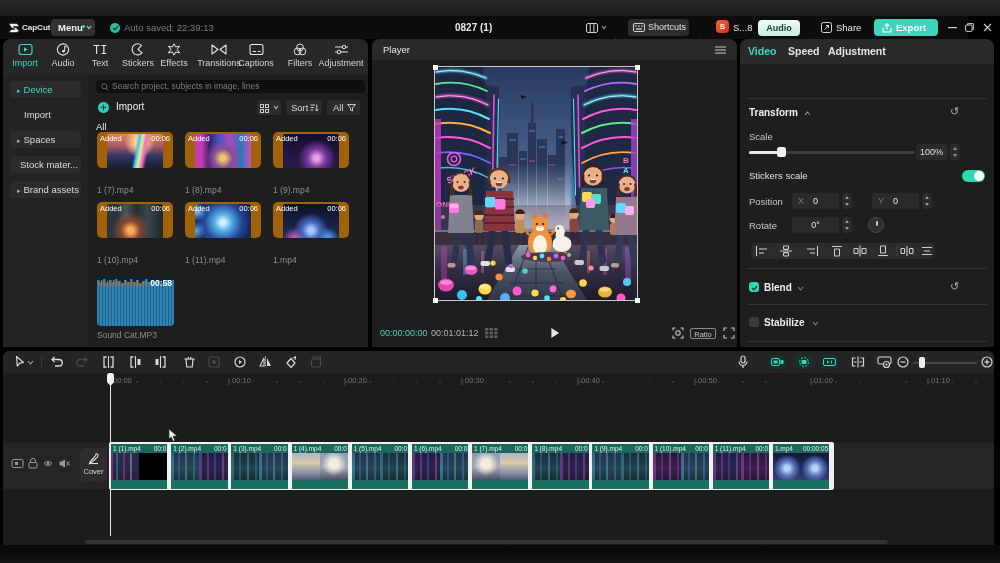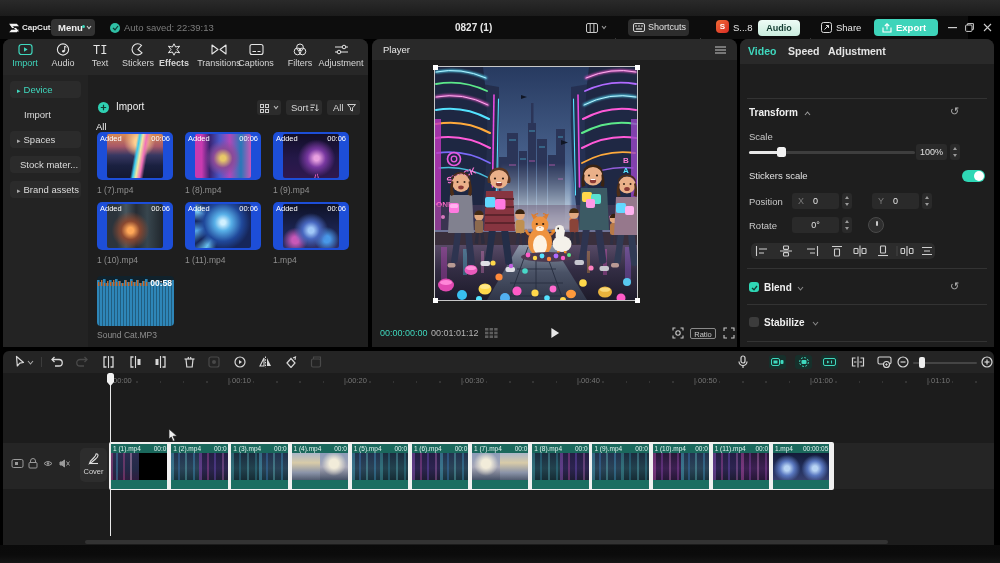--- a/index.html
+++ b/index.html
@@ -15,21 +15,21 @@
 
 #leftpanel{left:3px;top:39px;width:365px;height:308px;background:#1f1f1f;border-radius:8px 8px 0 0;overflow:hidden;}
 #tabrow{left:0;top:0;width:365px;height:36px;background:#272727;}
 .tab{position:absolute;top:4px;width:44px;text-align:center;color:#d6d6d6;font-size:9px;}
 .tab svg{display:block;margin:0 auto 2px auto;}
 #sidebar{left:0;top:36px;width:85px;height:272px;background:#232323;}
 .sbitem{position:absolute;left:7px;width:71px;height:17px;background:#2b2b2b;border-radius:4px;color:#dcdcdc;font-size:9.5px;line-height:17px;padding-left:7px;white-space:nowrap;overflow:hidden;}
 .sbitem .arr{font-size:7px;color:#aaa;margin-right:3px;}
 #media{left:85px;top:36px;width:280px;height:272px;background:#1e1e1e;}
 .fname{position:absolute;color:#8f8f8f;font-size:8.5px;white-space:nowrap;}
-.card{position:absolute;width:76px;height:48px;background:#1d4ed8;border-radius:5px;overflow:hidden;}
+.card{position:absolute;width:76px;height:36px;background:#a16207;border-radius:5px;overflow:hidden;}
 .thumb{position:absolute;left:10px;top:2px;width:56px;height:44px;border-radius:2px;}
 .added{position:absolute;left:3px;top:2px;color:#fff;font-size:7.5px;}
 .dur{position:absolute;right:3px;top:2px;color:#fff;font-size:7.5px;}
 .ctl{position:absolute;background:#2c2c2c;border-radius:3px;color:#d8d8d8;font-size:9.5px;text-align:center;}
 
 #playerpanel{left:372px;top:39px;width:365px;height:308px;background:#1e1e1e;border-radius:8px 8px 0 0;overflow:hidden;}
 #playerhdr{left:0;top:0;width:365px;height:21px;background:#292929;}
 #preview{left:63px;top:28px;width:202px;height:233px;outline:1px solid #c8c8c8;}
 .handle{position:absolute;width:5px;height:5px;background:#fff;z-index:5;}
 
@@ -165,21 +165,21 @@
             <circle cx="7.4" cy="8.2" r="1.3" fill="#e6e6e6"></circle>
           </svg>Audio</div>
       <div class="tab" style="left:75px;">
         <svg width="15" height="13" viewBox="0 0 15 13">
             <text x="0" y="11" font-family="Liberation Mono,monospace" font-size="12" fill="#e6e6e6">TI</text>
           </svg>Text</div>
       <div class="tab" style="left:113px;">
         <svg width="14" height="13" viewBox="0 0 14 13">
             <path d="M12.2 6.5 A 5.6 5.6 0 1 1 7 1 L 7 6.5 Z" fill="none" stroke="#e6e6e6" stroke-width="1.1" transform="rotate(40 7 6.5)"></path>
           </svg>Stickers</div>
-      <div class="tab" style="left:149px;font-weight:bold;">
+      <div class="tab" style="left:149px;">
         <svg width="14" height="13" viewBox="0 0 14 13">
             <path d="M7 0.8 L8.6 4 L12.6 3.2 L10 6.5 L12.6 9.8 L8.6 9 L7 12.2 L5.4 9 L1.4 9.8 L4 6.5 L1.4 3.2 L5.4 4 Z" fill="none" stroke="#e6e6e6" stroke-width="1"></path>
           </svg>Effects</div>
       <div class="tab" style="left:188px;width:56px;">
         <svg width="16" height="13" viewBox="0 0 16 13">
             <path d="M1 2 L7 6.5 L1 11 Z M15 2 L9 6.5 L15 11 Z" fill="none" stroke="#e6e6e6" stroke-width="1.1" stroke-linejoin="round"></path>
           </svg>Transitions</div>
       <div class="tab" style="left:228px;width:50px;">
         <svg width="15" height="13" viewBox="0 0 15 13">
             <rect x="1" y="1.5" width="13" height="10" rx="2" fill="none" stroke="#e6e6e6" stroke-width="1.1"></rect>
@@ -201,20 +201,27 @@
           </svg>Adjustment</div>
     </div>
     <div id="sidebar" class="abs">
       <div class="sbitem" style="top:6px;color:#3fd8be;"><span class="arr" style="color:#3fd8be;">▸</span>Device</div>
       <div class="sbitem" style="top:31px;background:none;padding-left:14px;">Import</div>
       <div class="sbitem" style="top:56px;"><span class="arr">▸</span>Spaces</div>
       <div class="sbitem" style="top:81px;padding-left:10px;">Stock mater...</div>
       <div class="sbitem" style="top:106px;"><span class="arr">▸</span>Brand assets</div>
     </div>
     <div id="media" class="abs">
+      <div class="abs" style="left:8px;top:5px;width:269px;height:13px;background:#0f0f0f;border-radius:4px;">
+        <svg style="position:absolute;left:5px;top:3px" width="8" height="8" viewBox="0 0 8 8">
+            <circle cx="3.3" cy="3.3" r="2.6" fill="none" stroke="#6e6e6e"></circle>
+            <line x1="5.3" y1="5.3" x2="7.4" y2="7.4" stroke="#6e6e6e"></line>
+          </svg>
+        <span style="position:absolute;left:16px;color:#7e7e7e;font-size:8.5px;line-height:13px;">Search project, subjects in image, lines</span>
+      </div>
       <div class="abs" style="left:10px;top:24px;height:16px;">
         <span style="position:absolute;left:0;top:2.5px;width:11px;height:11px;border-radius:50%;background:#2fd0b2;"></span>
         <svg style="position:absolute;left:2.2px;top:4.7px" width="7" height="7" viewBox="0 0 7 7">
             <path d="M3.5 0.8 L3.5 6.2 M0.8 3.5 L6.2 3.5" stroke="#123b33" stroke-width="1.2"></path>
           </svg>
         <span style="position:absolute;left:18px;color:#f0f0f0;font-size:10px;line-height:16px;">Import</span>
       </div>
       <div class="ctl" style="left:169px;top:25px;width:24px;height:15px;">
         <svg style="position:absolute;left:3px;top:3.5px" width="9" height="9" viewBox="0 0 9 9">
             <rect x="0.5" y="0.5" width="3" height="3" fill="none" stroke="#ccc"></rect>

